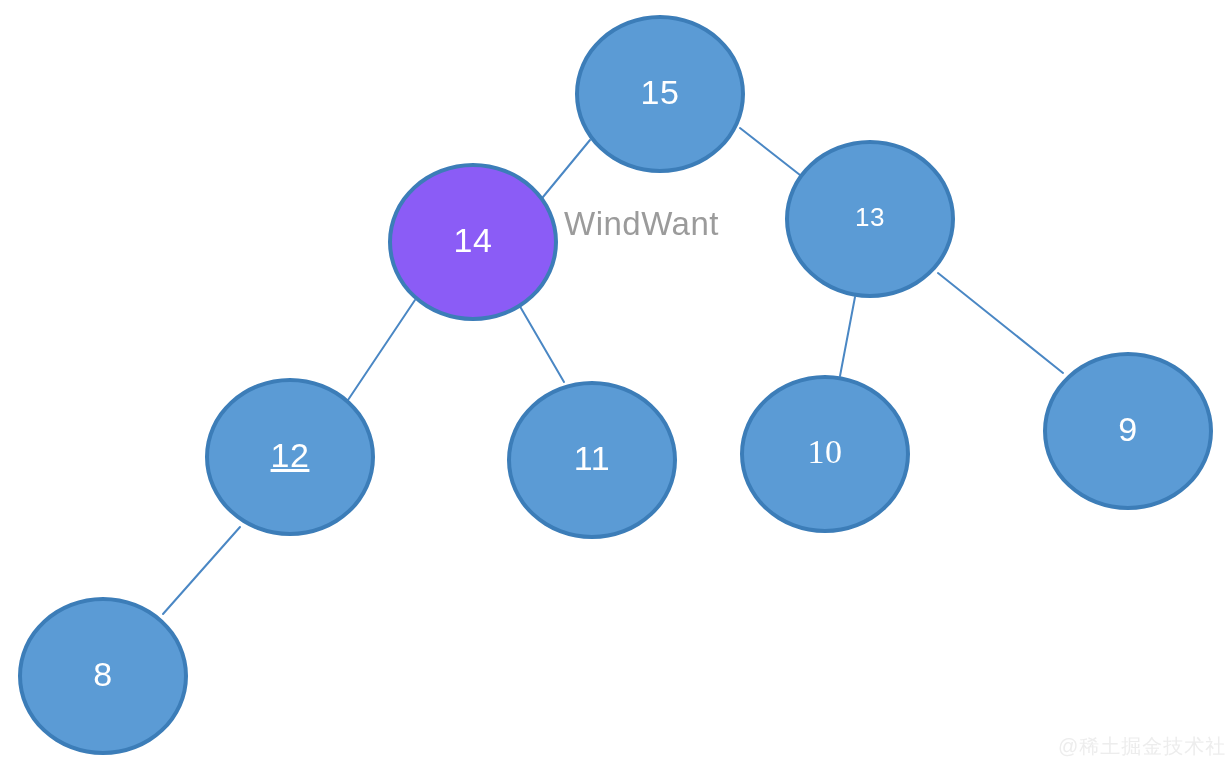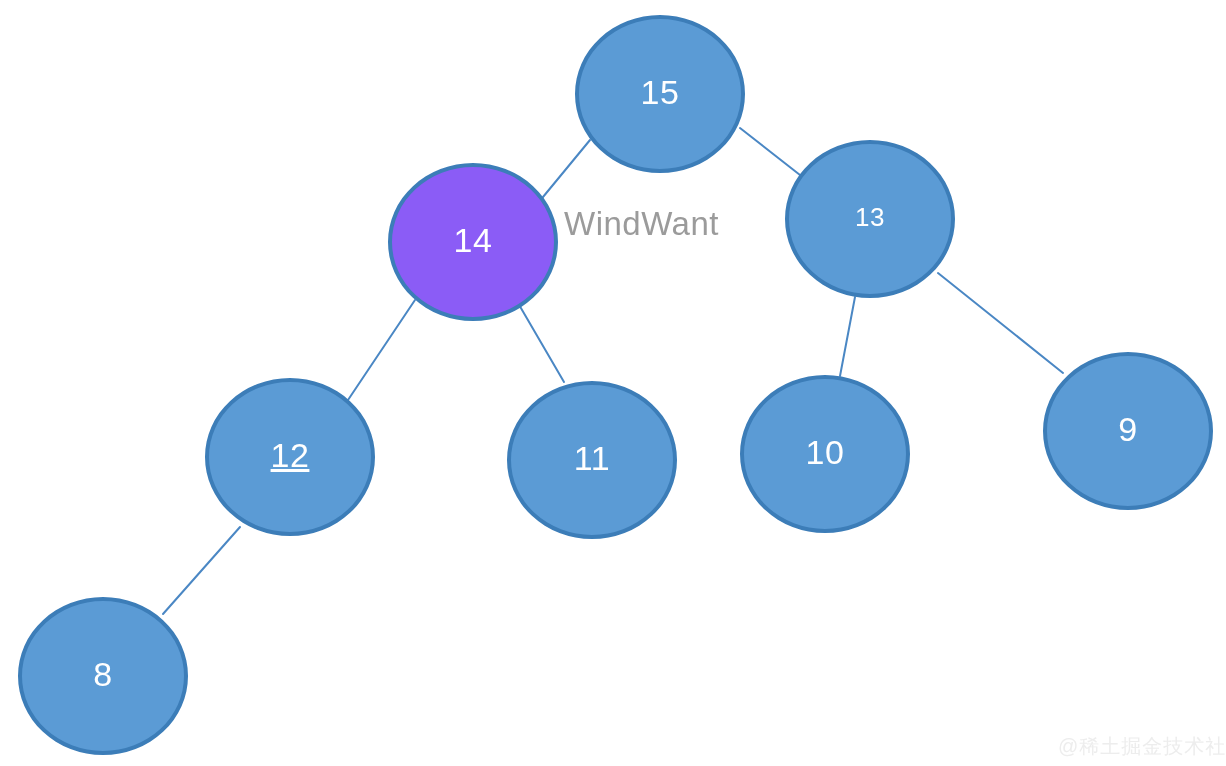--- a/index.html
+++ b/index.html
@@ -89,21 +89,21 @@
       </div>
       <div class="tree-node" style="left: 785px; top: 140px; width: 170px; height: 158px; background: rgb(91, 155, 213); border: 4px solid rgb(60, 125, 184); color: rgb(255, 255, 255); font-size: 26px;">
         <span class="node-label">13</span>
       </div>
       <div class="tree-node" style="left: 205px; top: 378px; width: 170px; height: 158px; background: rgb(91, 155, 213); border: 4px solid rgb(60, 125, 184); color: rgb(255, 255, 255); font-size: 34px; text-decoration: underline;">
         <span class="node-label">12</span>
       </div>
       <div class="tree-node" style="left: 507px; top: 381px; width: 170px; height: 158px; background: rgb(91, 155, 213); border: 4px solid rgb(60, 125, 184); color: rgb(255, 255, 255); font-size: 34px;">
         <span class="node-label">11</span>
       </div>
-      <div class="tree-node" style="left: 740px; top: 375px; width: 170px; height: 158px; background: rgb(91, 155, 213); border: 4px solid rgb(60, 125, 184); color: rgb(255, 255, 255); font-size: 34px;">
+      <div class="tree-node" style="left: 740px; top: 375px; width: 170px; height: 158px; background: rgb(91, 155, 213); border: 4px solid rgb(60, 125, 184); color: rgb(255, 255, 255); font-size: 34px; font-family: Liberation Serif, serif;">
         <span class="node-label">10</span>
       </div>
       <div class="tree-node" style="left: 1043px; top: 352px; width: 170px; height: 158px; background: rgb(91, 155, 213); border: 4px solid rgb(60, 125, 184); color: rgb(255, 255, 255); font-size: 34px;">
         <span class="node-label">9</span>
       </div>
       <div class="tree-node" style="left: 18px; top: 597px; width: 170px; height: 158px; background: rgb(91, 155, 213); border: 4px solid rgb(60, 125, 184); color: rgb(255, 255, 255); font-size: 34px;">
         <span class="node-label">8</span>
       </div>
     </div>
 

